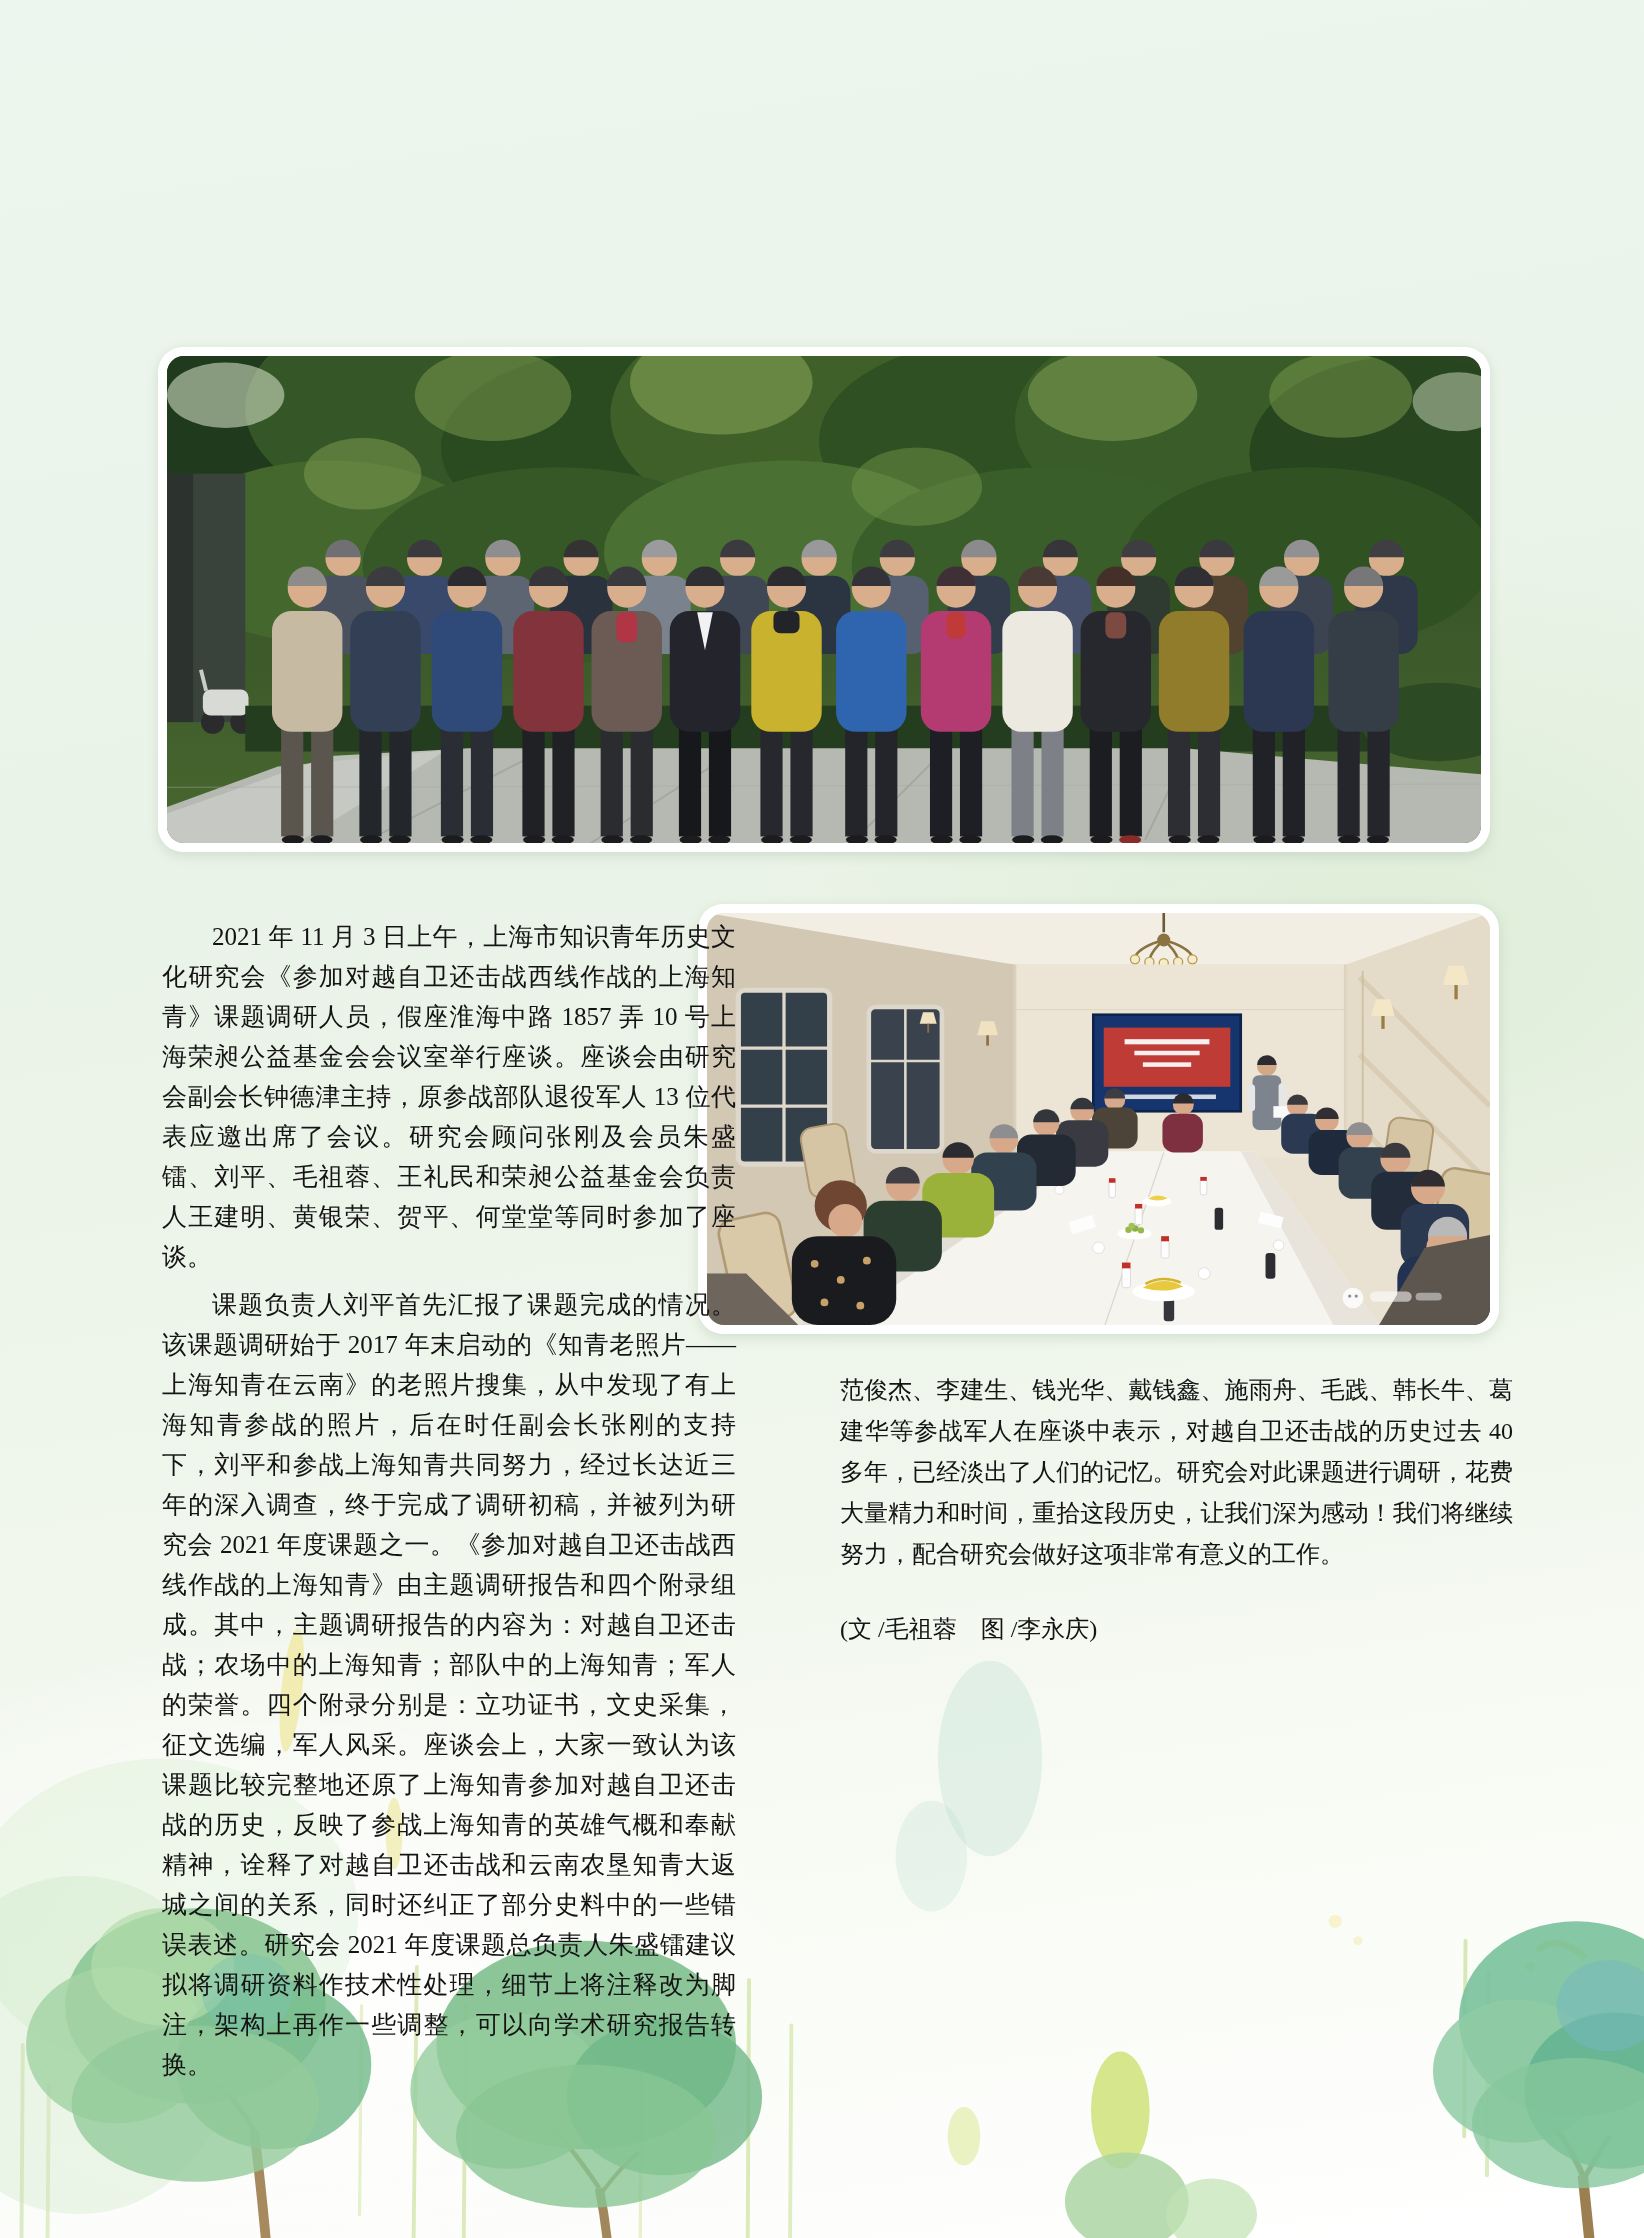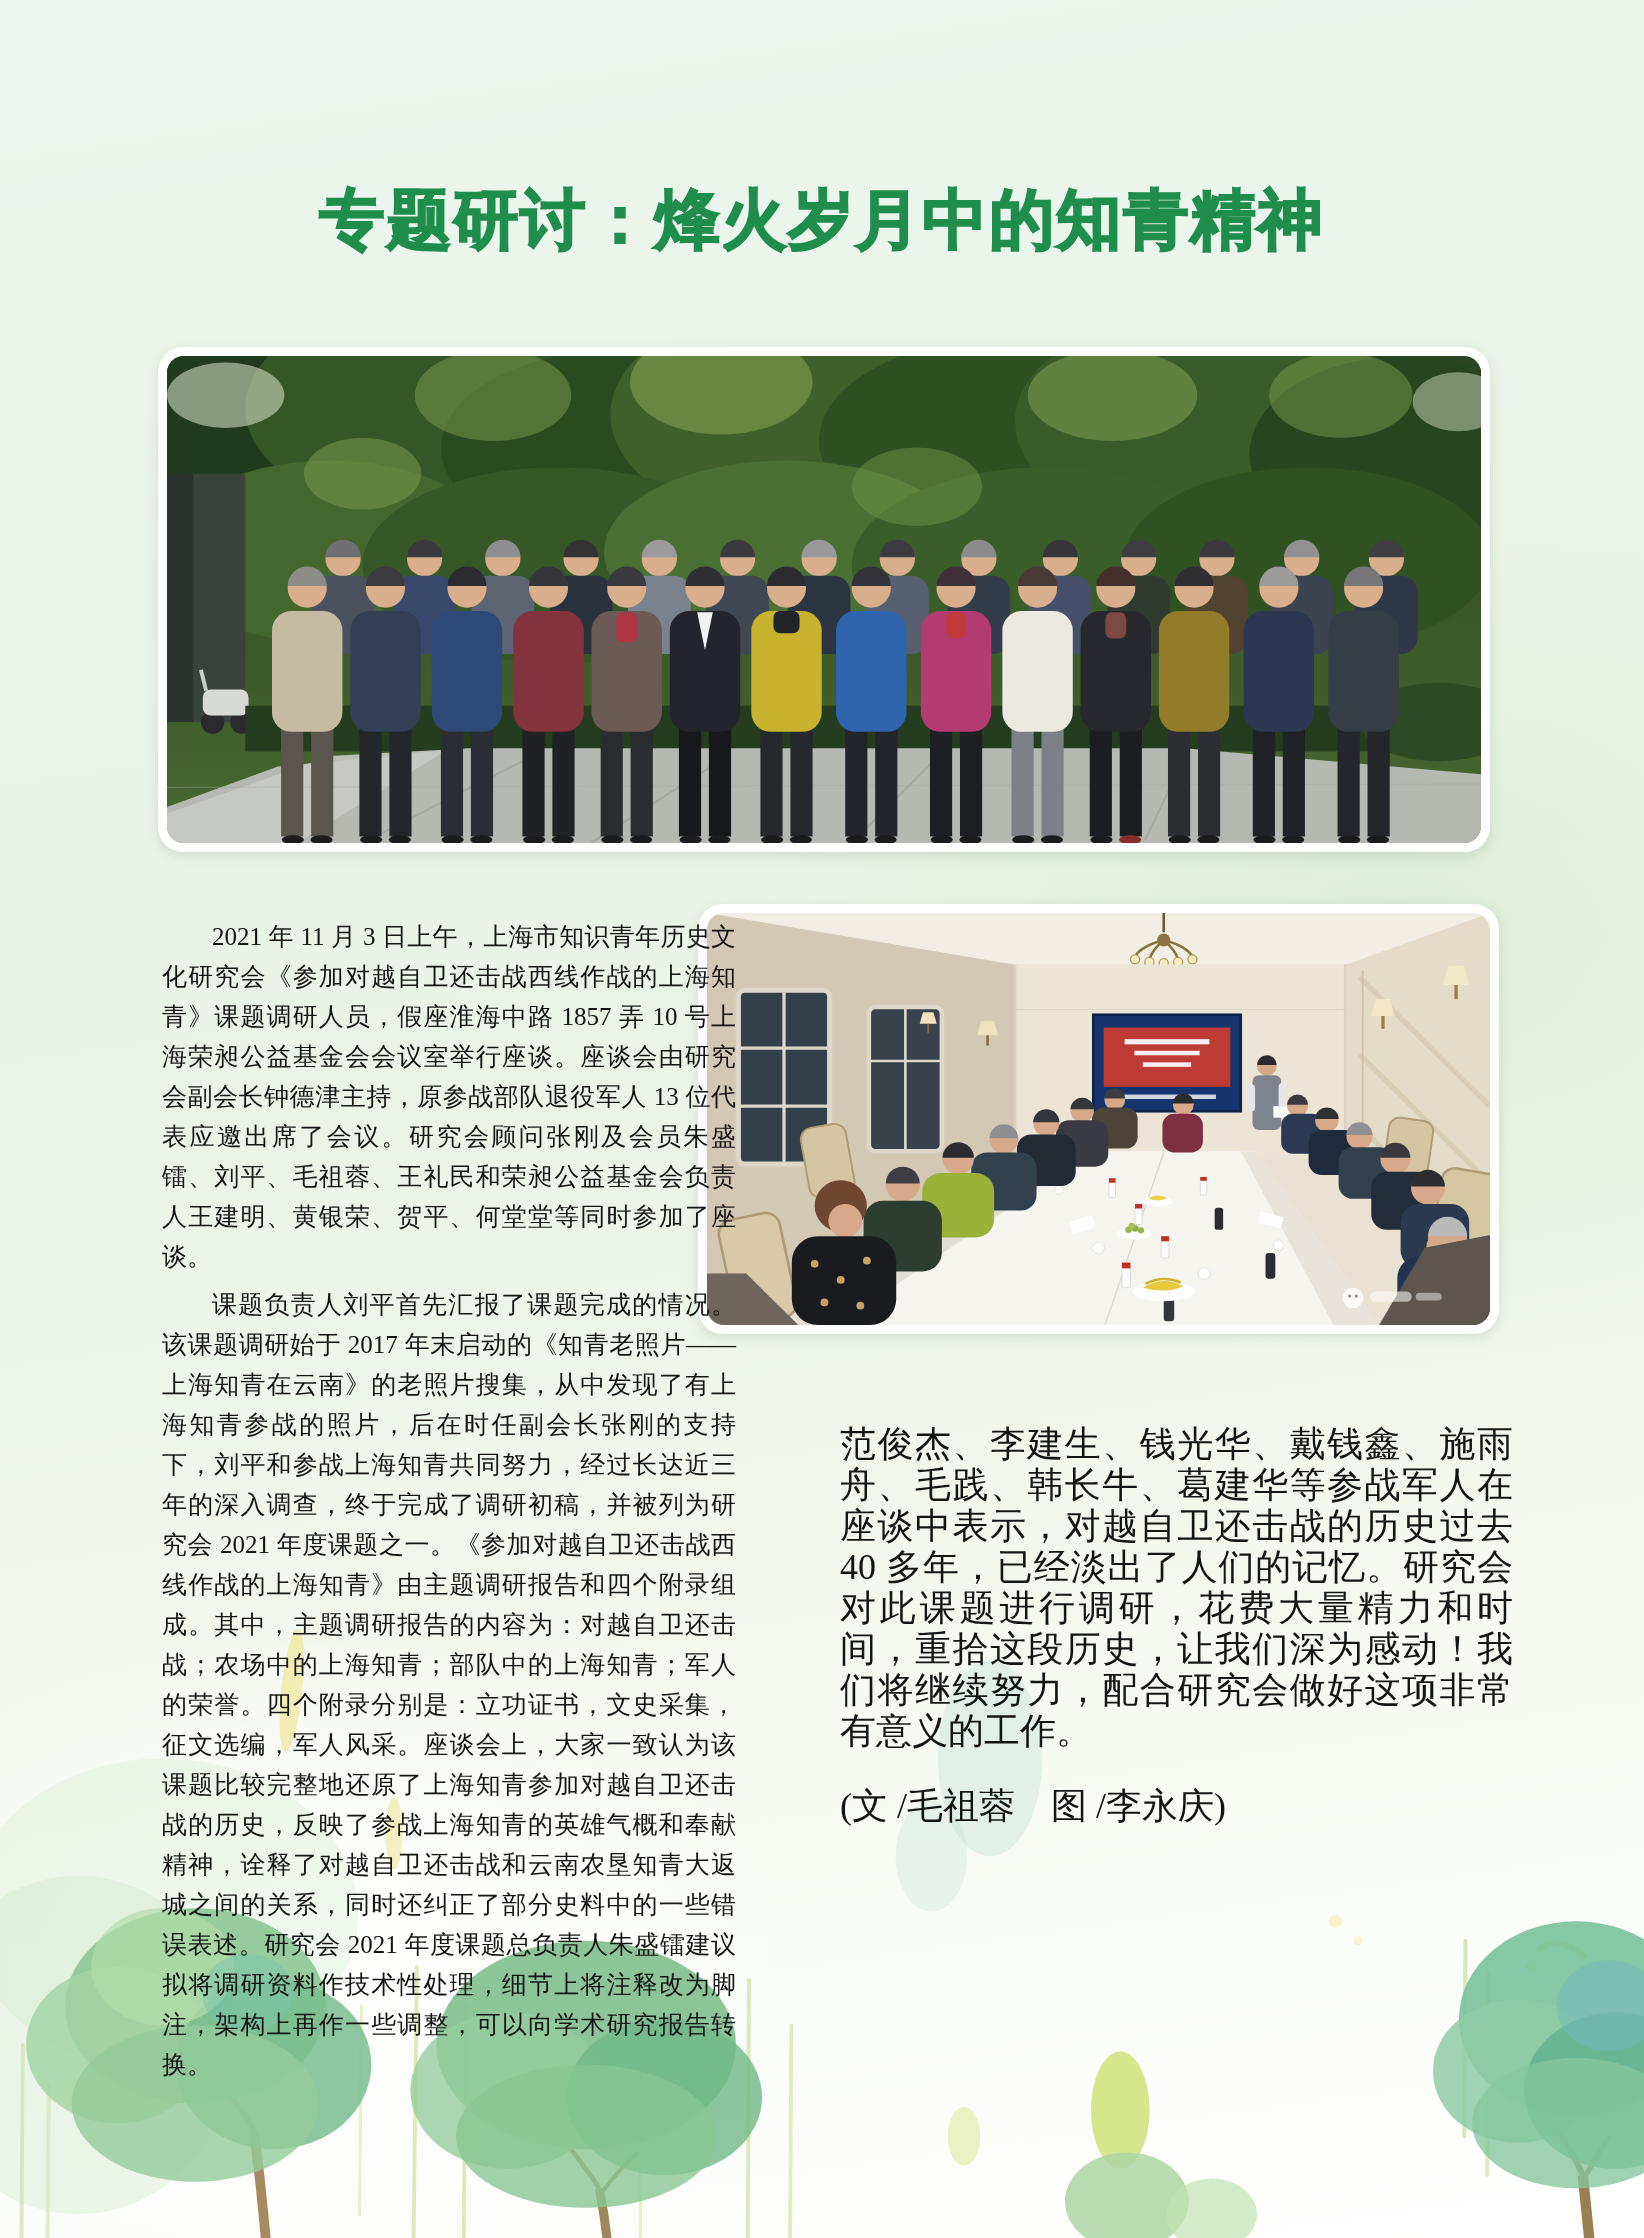--- a/index.html
+++ b/index.html
@@ -23,21 +23,21 @@
     position:absolute;margin:0;background:#ffffff;border-radius:25px;padding:9px;
     box-shadow:0 3.9px 11.7px rgba(100,140,110,0.20);z-index:2;
   }
   .photo-card .photo-inner{width:100%;height:100%;border-radius:17px;overflow:hidden;}
   .photo-card svg{display:block;width:100%;height:100%;}
   .photo1{left:158px;top:347px;width:1314px;height:487px;}
   .photo2{left:698px;top:904px;width:783px;height:412px;}
   .col{position:absolute;z-index:3;text-align:justify;}
   .col p{margin:8px;}
   .col-left{left:154px;top:909px;width:590px;font-size:25px;line-height:40px;}
-  .col-right{left:832px;top:1416px;width:689px;font-size:36px;line-height:41px;}
+  .col-right{left:832px;top:1362px;width:689px;font-size:24px;line-height:41px;}
   .indent{text-indent:2em;}
   .byline{margin-top:34px !important;}
 </style>
 </head>
 <body>
 
 <div class="page">
 
   <div class="decor">
     <svg viewBox="0 0 2524 1057">
@@ -99,21 +99,20 @@
         <path d="M2432,965 q25,-45 40,-65" stroke="#9c7f50" stroke-width="8" fill="none"></path>
         <ellipse cx="2420" cy="720" rx="180" ry="150" fill="#79c19b" opacity="0.9"></ellipse>
         <ellipse cx="2330" cy="800" rx="130" ry="110" fill="#8fcba4" opacity="0.85"></ellipse>
         <ellipse cx="2480" cy="830" rx="140" ry="120" fill="#63b390" opacity="0.85"></ellipse>
         <ellipse cx="2420" cy="880" rx="160" ry="100" fill="#86c79c" opacity="0.8"></ellipse>
         <ellipse cx="2470" cy="700" rx="80" ry="70" fill="#74b8c0" opacity="0.5"></ellipse>
       </g>
     </svg>
   </div>
 
-  <h1 class="title">专题研讨：烽火岁月中的知青精神</h1>
 
   <figure class="photo-card photo1">
     <div class="photo-inner">
       <svg viewBox="0 0 2015 745" preserveAspectRatio="none">
         <defs>
           <linearGradient id="fol" x1="0" y1="0" x2="0" y2="1">
             <stop offset="0" stop-color="#2b4523"></stop>
               <stop offset="1" stop-color="#48682f"></stop>
           </linearGradient>
         </defs>

